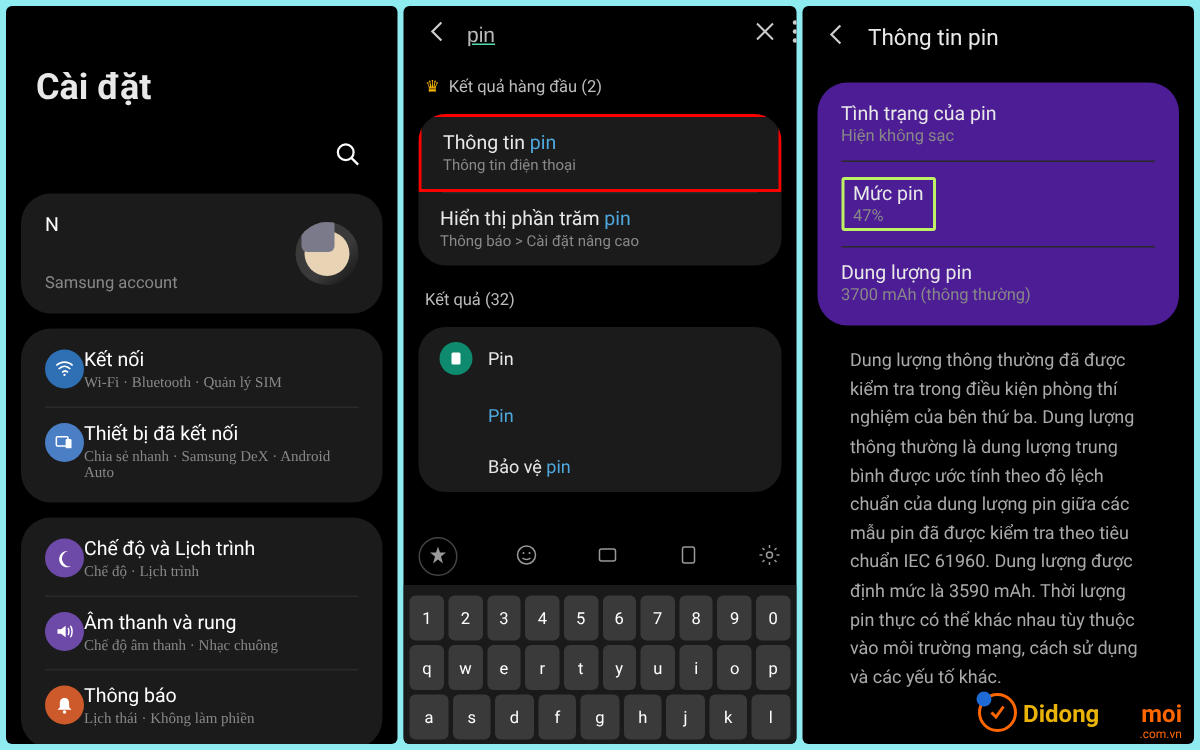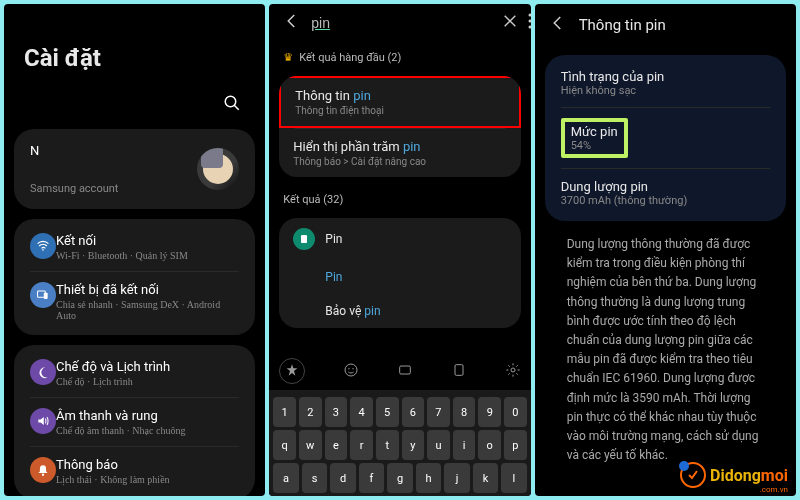--- a/index.html
+++ b/index.html
@@ -41,31 +41,31 @@
   .kbd-top { display:flex; justify-content:space-between; align-items:center; padding:6px 10px; margin-top:24px; }
   .kbd-top .pill{ width:26px; height:26px; border-radius:50%; border:1px solid #444; display:flex; align-items:center; justify-content:center;}
   .kbd-top svg{width:16px;height:16px;fill:#999;}
   .keyboard { background:#1a1a1a; padding:4px 4px 8px; }
   .krow { display:flex; gap:3px; justify-content:center; margin-top:3px;}
   .key { background:#3a3a3a; border-radius:4px; height:30px; flex:1; display:flex; align-items:center; justify-content:center; color:#fff; font-size:11px;}
 
   .phone3 .hdr { display:flex; align-items:center; gap:12px; padding:10px 14px; }
   .phone3 .hdr svg{width:18px;height:18px;}
   .phone3 .hdr .t{font-size:15px;}
-  .info-card { background:#0f172a; margin:10px; border-radius:20px; padding:4px 0;}
+  .info-card { background:#4c1d95; margin:10px; border-radius:20px; padding:4px 0;}
   .info-item { padding:10px 16px; }
   .info-item .t{font-size:13px;}
   .info-item .v{font-size:11px; color:#888; margin-top:0;}
-  .red-sm { border:4px solid #bef264; display:inline-block; border-radius:2px; }
+  .red-sm { border:2px solid #bef264; display:inline-block; border-radius:2px; }
   .desc { padding:4px 32px; font-size:12px; line-height:1.6; color:#aaa;}
   .watermark { position:absolute; bottom:8px; right:8px; display:flex; align-items:center; gap:4px; font-size:16px; font-weight:700; }
   .watermark .logo-c{width:26px;height:26px;border-radius:50%;border:2px solid #f60;display:flex;align-items:center;justify-content:center;position:relative;}
   .watermark .logo-c::before{content:'';position:absolute;width:10px;height:10px;background:#1e6bd6;border-radius:50%;left:-3px;top:-3px;}
   .watermark .d1{color:#eab308;text-align:center;}
-  .watermark .d2{color:#f60;}
+  .watermark .d2{color:#f60;padding-left:28px;}
   .watermark .sub{font-size:8px;color:#f60;font-weight:400;position:absolute;bottom:-6px;right:0;}
 </style>
 </head>
 <body>
 
 <div class="phone phone1">
   <div class="title">Cài đặt</div>
   <div class="search-row">
     <span><svg viewBox="0 0 24 24">
           <circle cx="10" cy="10" r="7" fill="none" stroke="#fff" stroke-width="2"></circle>
@@ -268,21 +268,21 @@
           <path d="M15 4l-8 8 8 8" fill="none" stroke="#ccc" stroke-width="2"></path>
         </svg></span>
     <span class="t">Thông tin pin</span>
   </div>
   <div class="info-card" id="infocard">
       <div class="info-item">
         <div class="t">Tình trạng của pin</div>
         <div class="v">Hiện không sạc</div>
       </div>
       <div class="divider"></div>
-      <div class="info-item"><div class="red-sm" style="padding:2px 6px"><div class="t">Mức pin</div><div class="v">54%</div></div></div>
+      <div class="info-item"><div class="red-sm" style="padding:2px 6px"><div class="t">Mức pin</div><div class="v">47%</div></div></div>
       <div class="divider"></div>
       <div class="info-item">
         <div class="t">Dung lượng pin</div>
         <div class="v">3700 mAh (thông thường)</div>
       </div>
     </div>
   <div class="desc">Dung lượng thông thường đã được kiểm tra trong điều kiện phòng thí nghiệm của bên thứ ba. Dung lượng thông thường là dung lượng trung bình được ước tính theo độ lệch chuẩn của dung lượng pin giữa các mẫu pin đã được kiểm tra theo tiêu chuẩn IEC 61960. Dung lượng được định mức là 3590 mAh. Thời lượng pin thực có thể khác nhau tùy thuộc vào môi trường mạng, cách sử dụng và các yếu tố khác.</div>
   <div class="watermark">
     <div class="logo-c">
         <svg width="12" height="12" viewBox="0 0 12 12">

